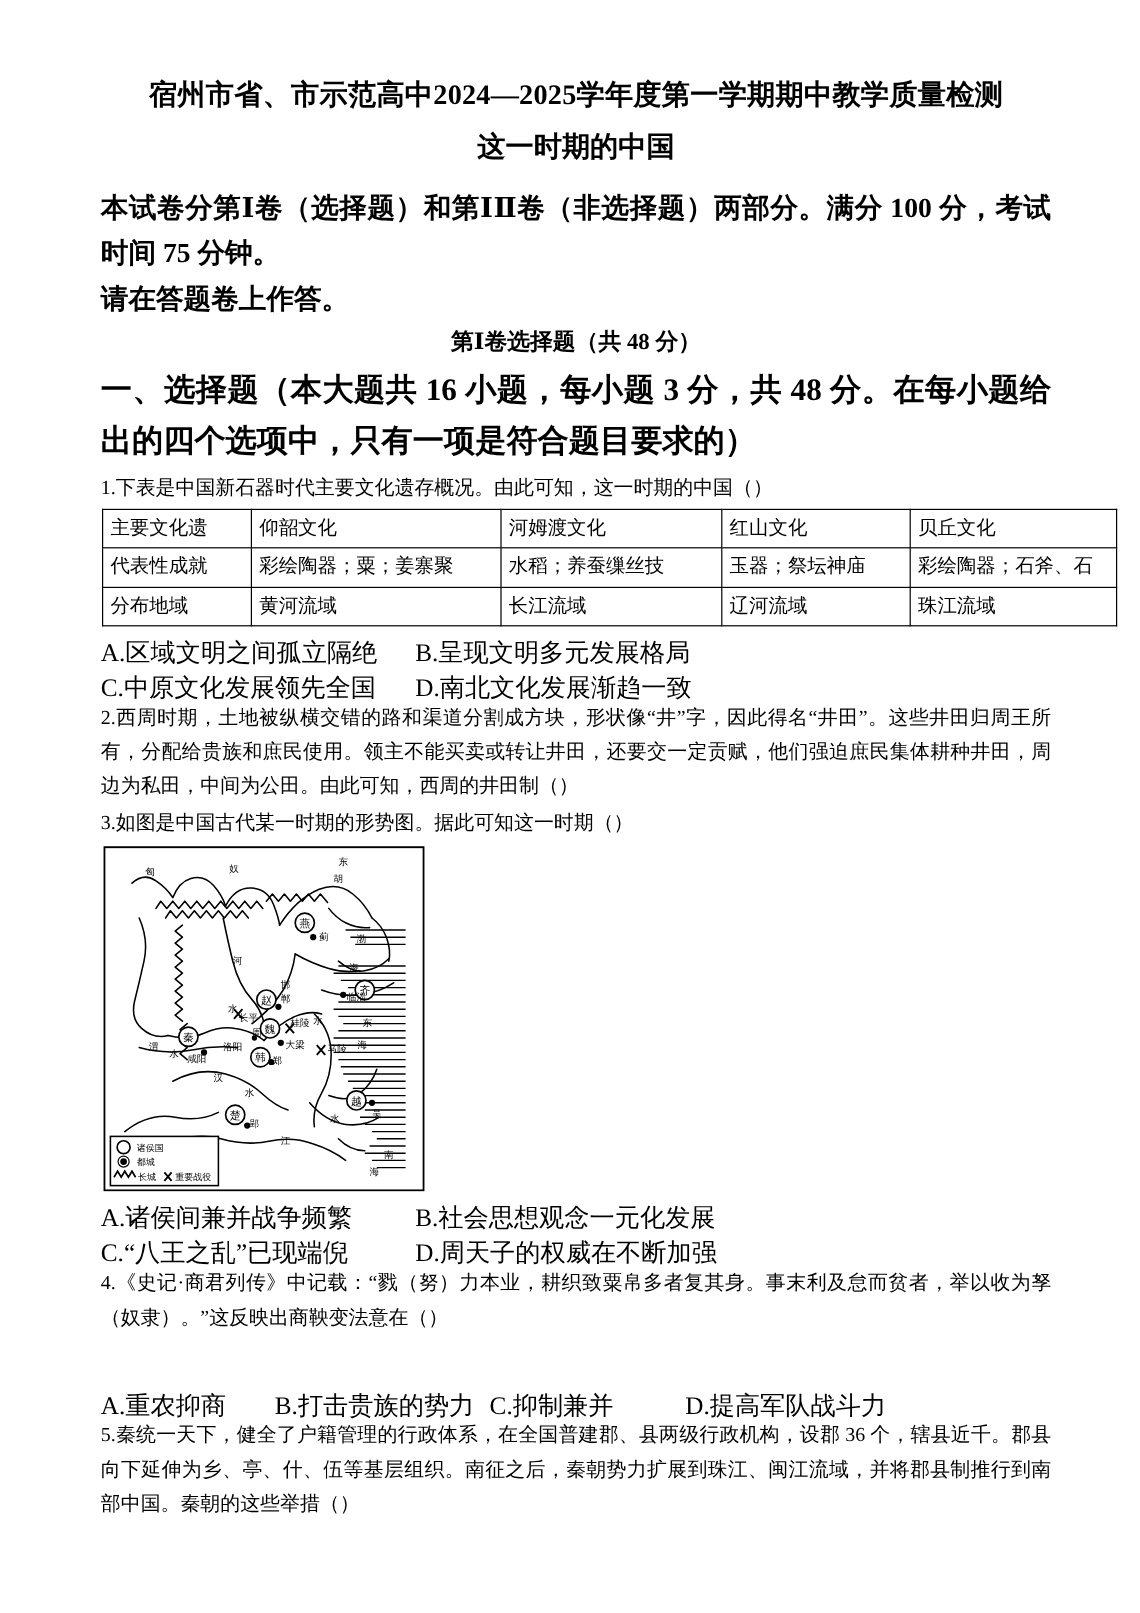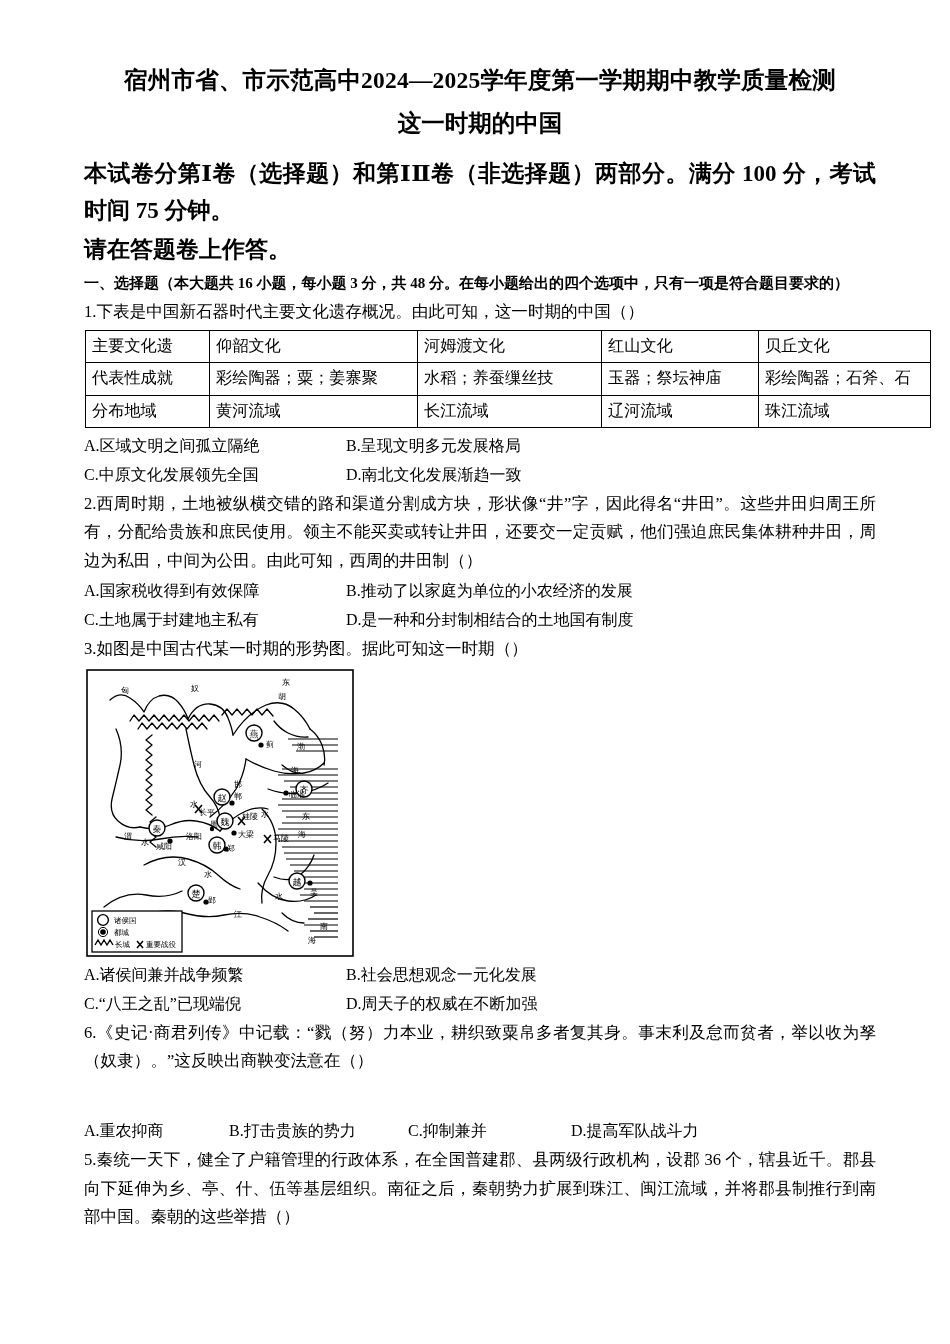--- a/index.html
+++ b/index.html
@@ -55,42 +55,42 @@
     text-justify: inter-ideograph;
   }
   .section-head {
     font-size: 19px;
     font-weight: bold;
     text-align: center;
     line-height: 1.62;
     margin: 0 0 2px 0;
   }
   .bigq-head {
-    font-size: 15px;
+    font-size: 26px;
     font-weight: bold;
     line-height: 1.66;
     margin: 0 0 3px 0;
     text-align: justify;
     text-justify: inter-ideograph;
   }
 
   
   .qtext {
     font-size: 16.6px;
     line-height: 1.72;
     margin: 0;
     text-align: justify;
     text-justify: inter-ideograph;
   }
   .q-stem { margin-bottom: 2px; }
 
   
   .opts {
     position: relative;
-    font-size: 16px;
+    font-size: 21px;
     line-height: 1.72;
   }
   .opts.two-col .row {
     display: block;
     position: relative;
     height: 29px;
   }
   .opts.two-col .o-a { position: absolute; left: 0; }
   .opts.two-col .o-b { position: absolute; left: 262px; }
   .opts.two-col .o-c { position: absolute; left: 0; }
@@ -143,20 +143,21 @@
 
 <div class="page">
   <div class="content">
 
     <h1 class="doc-title">宿州市省、市示范高中2024—2025学年度第一学期期中教学质量检测</h1>
     <h2 class="doc-subtitle">这一时期的中国</h2>
 
     <p class="instructions">本试卷分第Ⅰ卷（选择题）和第ⅠⅡ卷（非选择题）两部分。满分 100 分，考试时间 75 分钟。</p>
     <p class="instructions">请在答题卷上作答。</p>
 
+    <p class="section-head">第Ⅰ卷选择题（共 48 分）</p>
 
     <p class="bigq-head">一、选择题（本大题共 16 小题，每小题 3 分，共 48 分。在每小题给出的四个选项中，只有一项是符合题目要求的）</p>
 
     <div>
       <p class="qtext q-stem">1.下表是中国新石器时代主要文化遗存概况。由此可知，这一时期的中国（）</p>
 
       <table class="culture-table">
         <tbody>
           <tr>
             <td class="lbl">主要文化遗</td>
@@ -189,30 +190,20 @@
         </div>
         <div class="row">
           <span class="o-c">C.中原文化发展领先全国</span>
           <span class="o-d">D.南北文化发展渐趋一致</span>
         </div>
       </div>
     </div>
 
     <div>
       <p class="qtext q-stem">2.西周时期，土地被纵横交错的路和渠道分割成方块，形状像“井”字，因此得名“井田”。这些井田归周王所有，分配给贵族和庶民使用。领主不能买卖或转让井田，还要交一定贡赋，他们强迫庶民集体耕种井田，周边为私田，中间为公田。由此可知，西周的井田制（）</p>
-      <div class="opts two-col">
-        <div class="row">
-          <span class="o-a">A.国家税收得到有效保障</span>
-          <span class="o-b">B.推动了以家庭为单位的小农经济的发展</span>
-        </div>
-        <div class="row">
-          <span class="o-c">C.土地属于封建地主私有</span>
-          <span class="o-d">D.是一种和分封制相结合的土地国有制度</span>
-        </div>
-      </div>
     </div>
 
     <div>
       <p class="qtext q-stem">3.如图是中国古代某一时期的形势图。据此可知这一时期（）</p>
 
       <div class="map-figure">
         <svg width="268" height="288" viewBox="0 0 268 288" xmlns="http://www.w3.org/2000/svg">
           <rect x="1" y="1" width="266" height="286" fill="#ffffff" stroke="#000000" stroke-width="1.6"></rect>
           <g fill="none" stroke="#000000" stroke-width="1.3" stroke-linejoin="round" stroke-linecap="round">
 
@@ -398,21 +389,21 @@
           <span class="o-b">B.社会思想观念一元化发展</span>
         </div>
         <div class="row">
           <span class="o-c">C.“八王之乱”已现端倪</span>
           <span class="o-d">D.周天子的权威在不断加强</span>
         </div>
       </div>
     </div>
 
     <div>
-      <p class="qtext q-stem">6.《史记·商君列传》中记载：“戮（努）力本业，耕织致粟帛多者复其身。事末利及怠而贫者，举以收为孥（奴隶）。”这反映出商鞅变法意在（）</p>
+      <p class="qtext q-stem">4.《史记·商君列传》中记载：“戮（努）力本业，耕织致粟帛多者复其身。事末利及怠而贫者，举以收为孥（奴隶）。”这反映出商鞅变法意在（）</p>
       <div class="opts four-col">
         <span class="c1">A.重农抑商</span>
         <span class="c2">B.打击贵族的势力</span>
         <span class="c3">C.抑制兼并</span>
         <span class="c4">D.提高军队战斗力</span>
       </div>
     </div>
 
     <div>
       <p class="qtext q-stem">5.秦统一天下，健全了户籍管理的行政体系，在全国普建郡、县两级行政机构，设郡 36 个，辖县近千。郡县向下延伸为乡、亭、什、伍等基层组织。南征之后，秦朝势力扩展到珠江、闽江流域，并将郡县制推行到南部中国。秦朝的这些举措（）</p>

